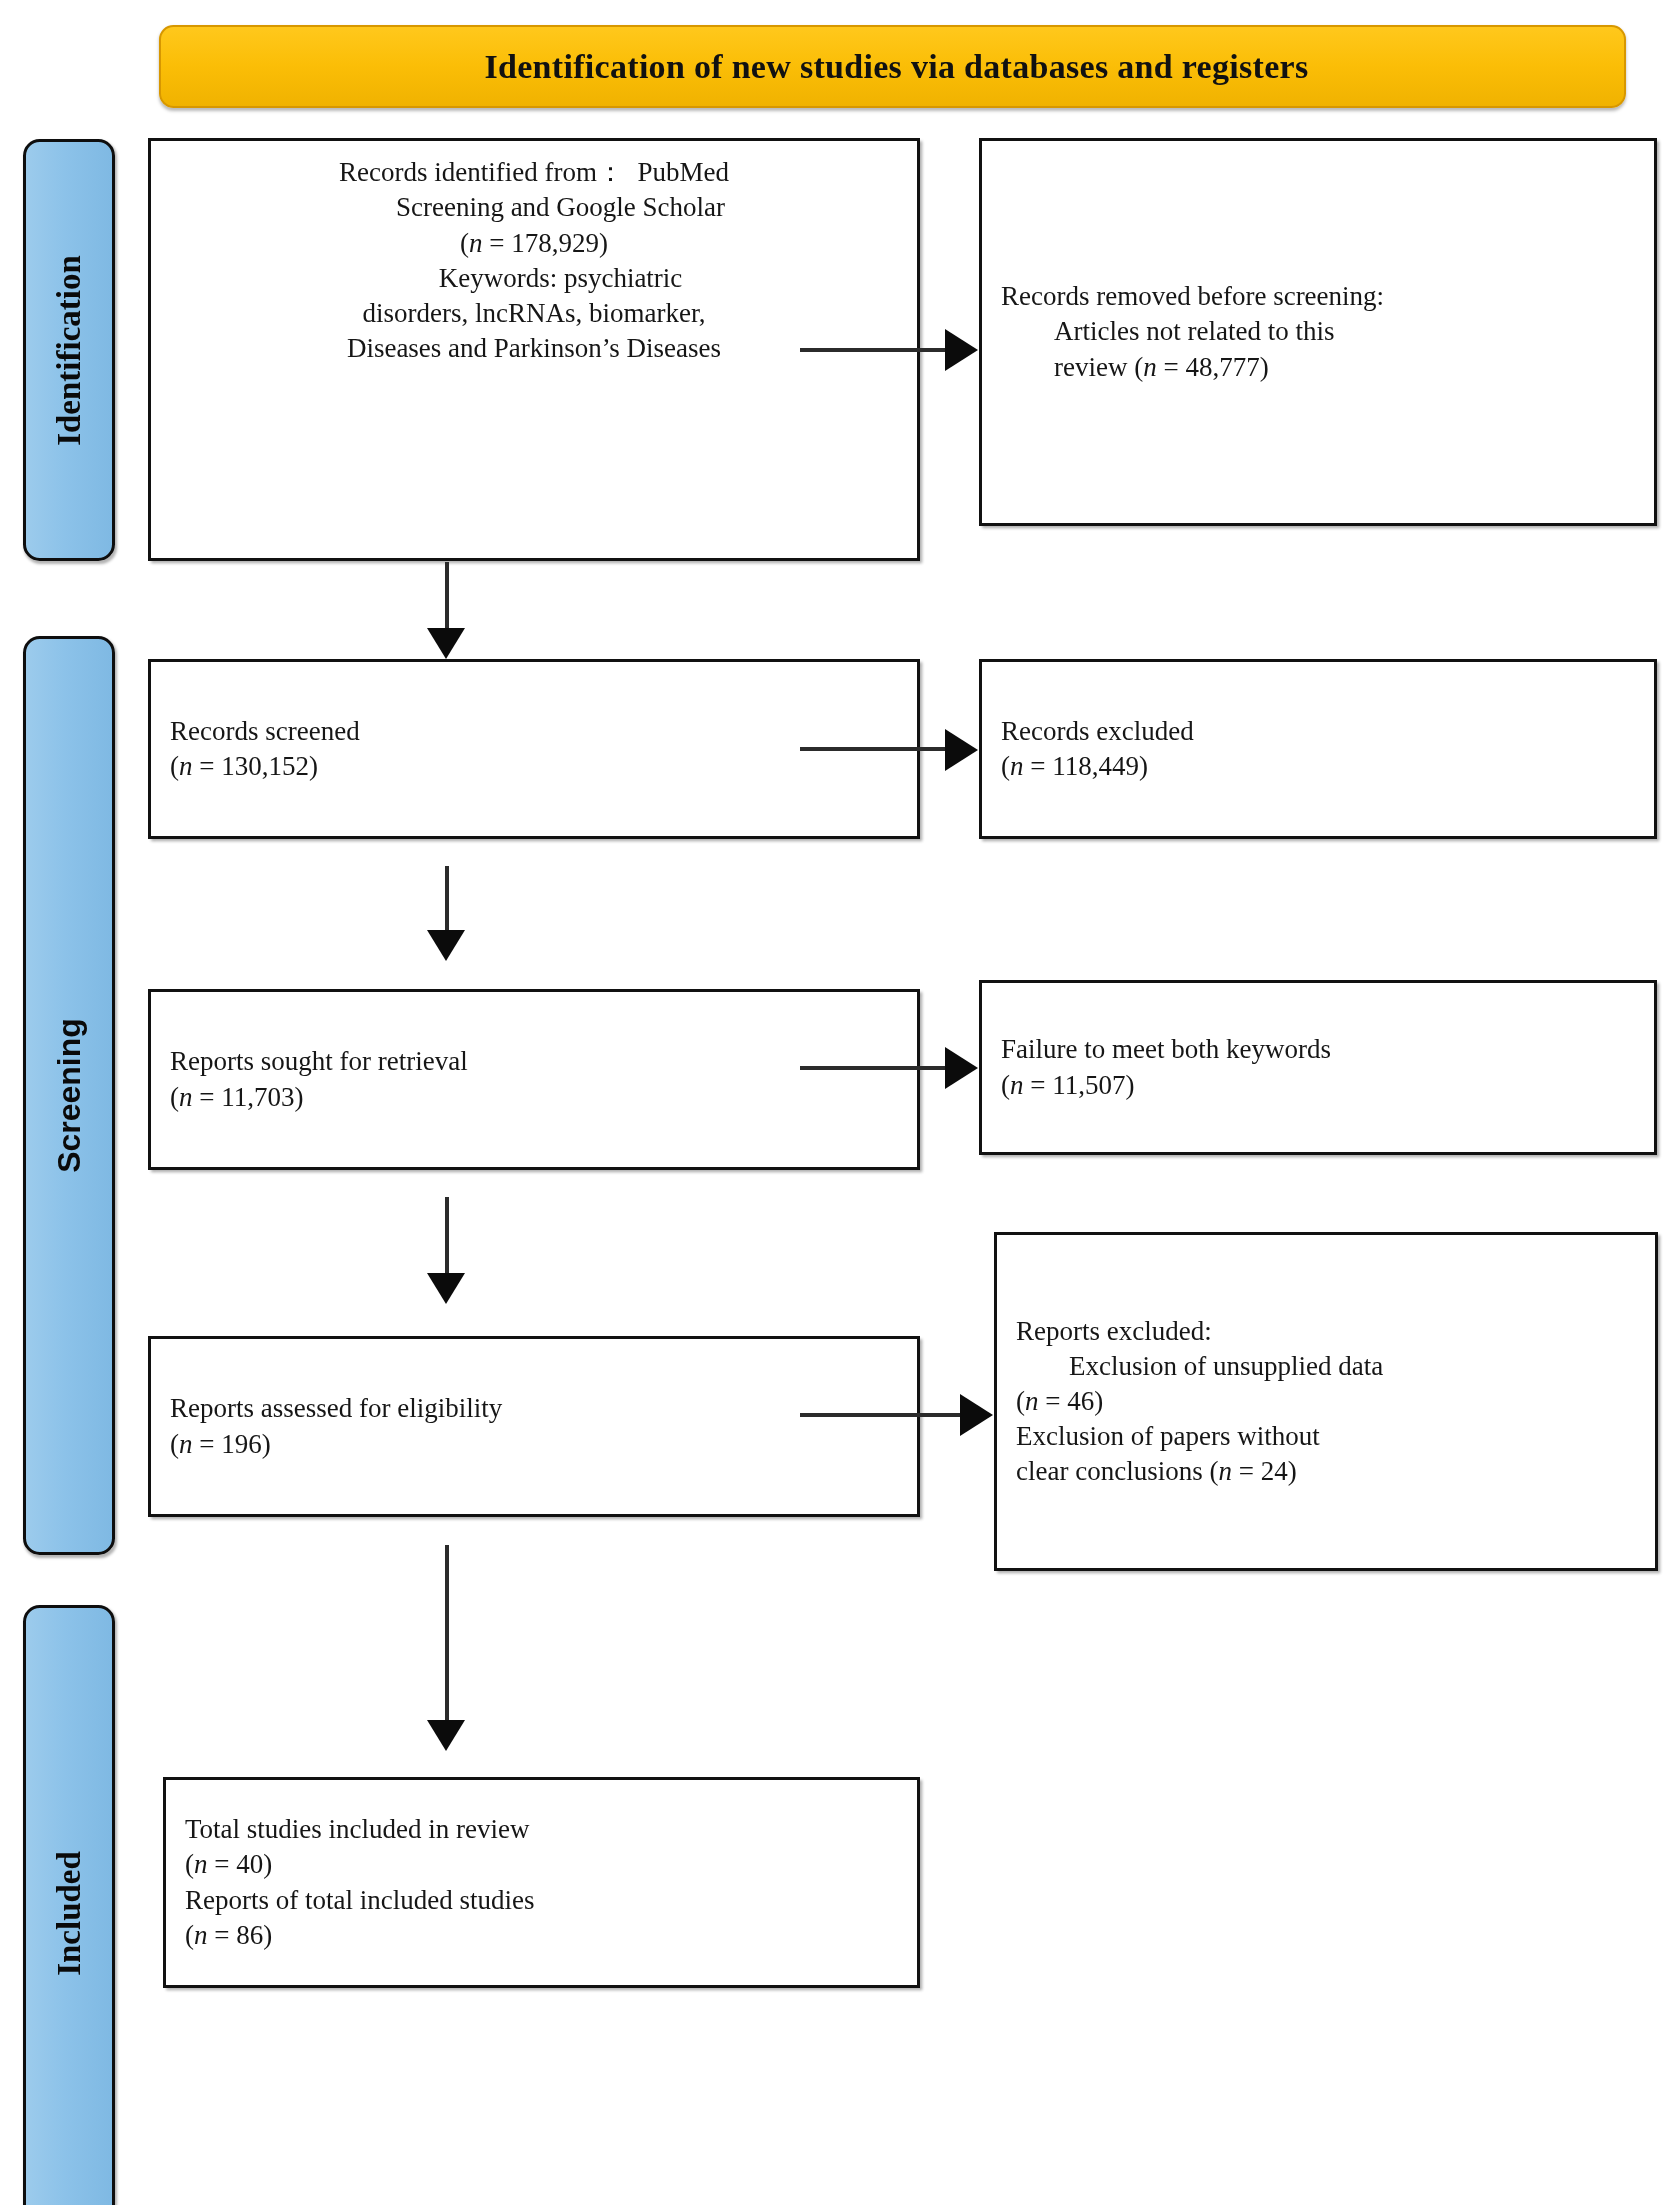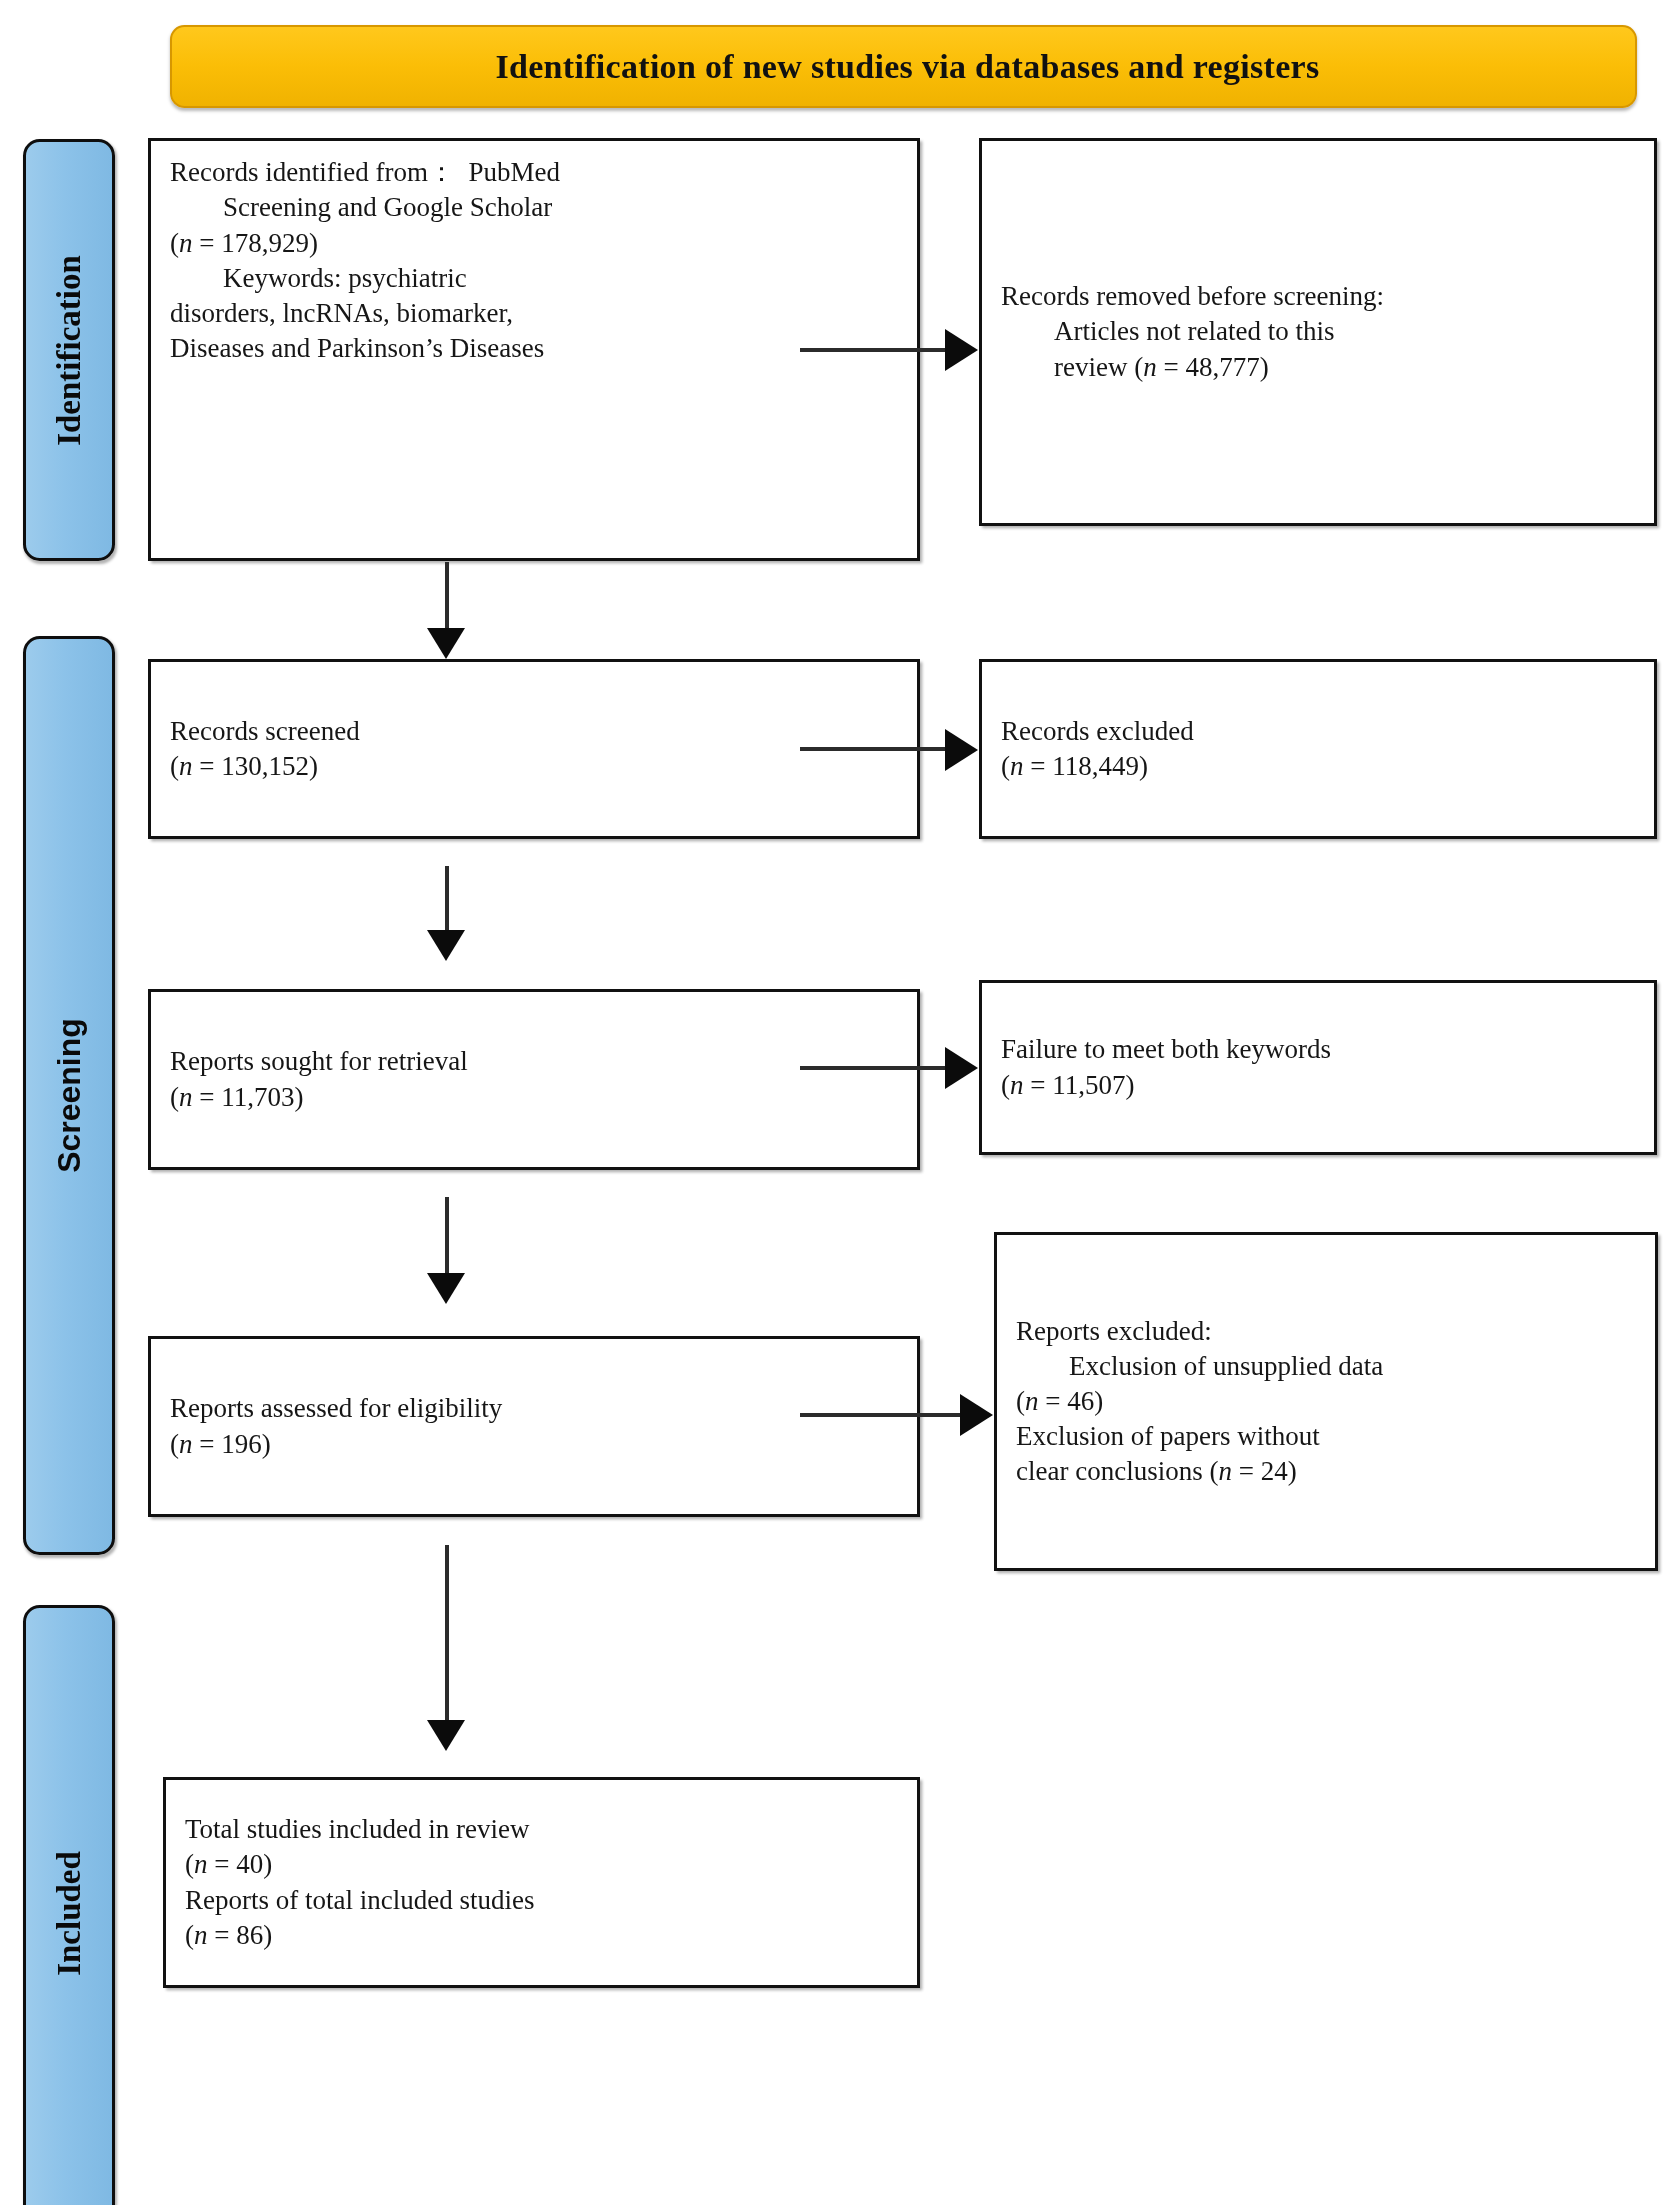--- a/index.html
+++ b/index.html
@@ -3,21 +3,21 @@
 <meta charset="utf-8">
 <style>
   html,body{margin:0;padding:0;background:#fff;}
   body{width:1667px;height:2205px;position:relative;overflow:hidden;
        font-family:"Liberation Serif","DejaVu Serif",serif;}
 
   .canvas{position:absolute;inset:0;}
 
   
   .banner{
-    position:absolute;left:170px;top:25px;width:1467px;height:83px;
+    position:absolute;left:159px;top:25px;width:1467px;height:83px;
     background:linear-gradient(180deg,#FFC81C 0%,#FBBE07 48%,#F0B200 100%);
     border:2.8px solid #D79700;border-radius:14.4px;
     box-sizing:border-box;
     display:flex;align-items:center;justify-content:center;
     box-shadow:0 2.8px 3.3px rgba(0,0,0,.28);
     padding-left:8px;
   }
   .banner-text{
     font-size:34px;font-weight:bold;color:#111;letter-spacing:0.3px;
     white-space:nowrap;
@@ -52,21 +52,21 @@
   .box.center{justify-content:center;}
   .box .line{
     font-size:27px;line-height:1.30;color:#161616;
     white-space:pre-wrap;
   }
   .box .line.indent{padding-left:53px;}
 
   em.n{font-style:italic;}
 
   
-  #box-identified  {left:148px;top:138px; width:772px;height:423px;}
+  #box-identified  {left:148px;top:138px; width:772px;height:423px;text-align:center;}
   #box-screened    {left:148px;top:659px;width:772px;height:180px;}
   #box-sought      {left:148px;top:989px;width:772px;height:181px;}
   #box-assessed    {left:148px;top:1336px;width:772px;height:181px;}
   #box-included    {left:163px;top:1777px;width:757px;height:211px;}
 
   
   #box-removed     {left:979px;top:138px; width:678px;height:388px;}
   #box-excluded1   {left:979px;top:659px;width:678px;height:180px;}
   #box-failure     {left:979px;top:980px;width:678px;height:175px;}
   #box-excluded2   {left:994px;top:1232px;width:664px;height:339px;}

